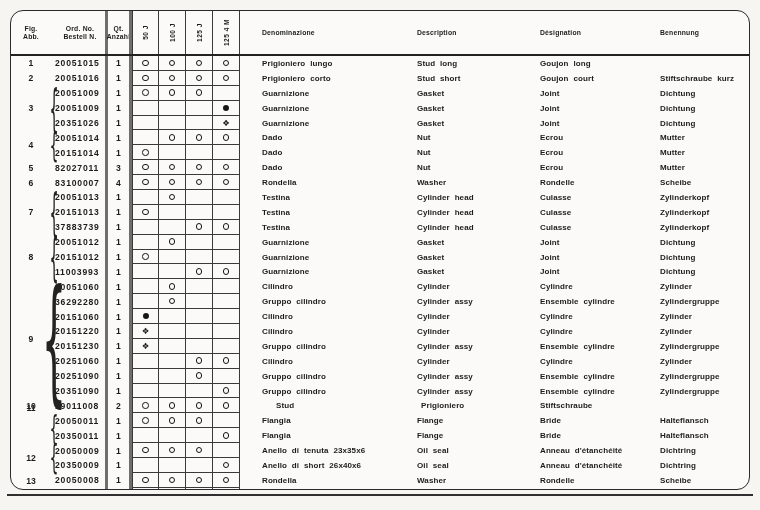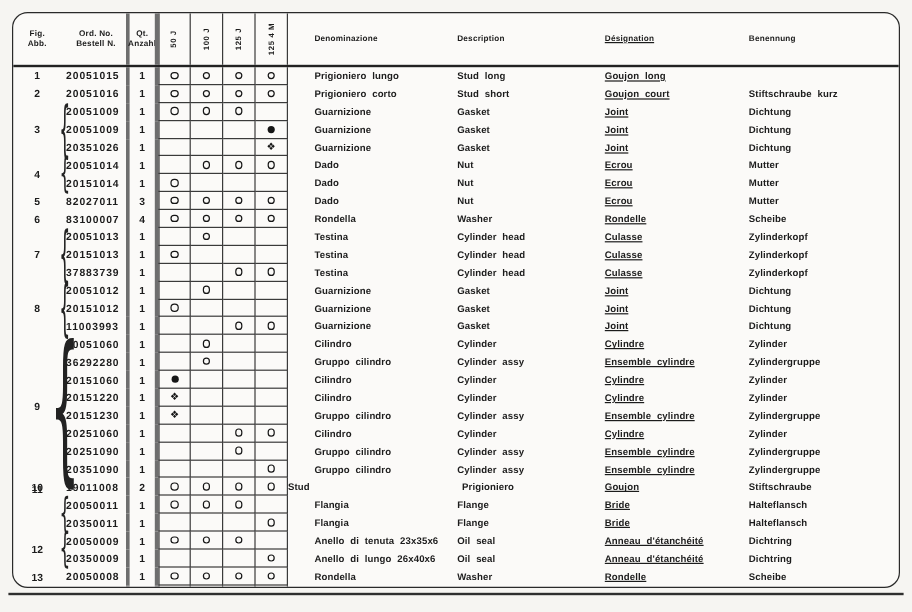--- a/index.html
+++ b/index.html
@@ -17,22 +17,22 @@
   .c{box-sizing:border-box;height:100%;flex-shrink:0;}
   .c-fig{width:40px;display:flex;align-items:center;justify-content:center;}
   .c-ord{width:54px;padding-left:4px;display:flex;align-items:center;}
   .vbar{width:3px;background:#6e6e6e;height:100%;flex-shrink:0;}
   .c-qty{width:21px;display:flex;align-items:center;justify-content:center;}
   .c-mark{width:27px;border-right:1.2px solid #3a3a3a;border-bottom:1px solid #3a3a3a;
     display:flex;align-items:center;justify-content:center;}
   .c-mark.first{border-left:1.2px solid #3a3a3a;}
   .hdr .c-mark{border-bottom:none;}
   .c-it{width:141px;padding-left:22px;display:flex;align-items:center;}
-  .c-en{width:123px;display:flex;align-items:center;}
-  .c-fr{width:120px;display:flex;align-items:center;text-decoration:underline;}
+  .c-en{width:123px;display:flex;align-items:center;margin-left:36px;}
+  .c-fr{width:120px;display:flex;align-items:center;}
   .c-de{flex:1;display:flex;align-items:center;}
   .rot{transform:rotate(-90deg);white-space:nowrap;font-size:6.5px;letter-spacing:0.5px;}
   
   .tbody{display:flex;flex-direction:column;flex:1;position:relative;}
   .row{height:14.9px;display:flex;flex-shrink:0;align-items:flex-end;
     font-size:8px;font-weight:700;letter-spacing:0.1px;}
   .row .c-ord{font-size:8.6px;letter-spacing:0.8px;}
   .row .c-qty{font-size:8.6px;}
   .row .c-it,.row .c-en,.row .c-fr,.row .c-de{word-spacing:2.5px;}
   .fillrow{flex:1;display:flex;align-items:stretch;}
@@ -534,21 +534,20 @@
           <i class="ring"></i>
         </div>
         <div class="c c-mark">
           <i class="ring"></i>
         </div>
         <div class="c c-mark">
           <i class="ring"></i>
         </div>
         <div class="c c-en">Stud</div>
         <div class="c c-it">Prigioniero</div>
-        <div class="c c-fr">Goujon</div>
         <div class="c c-de">Stiftschraube</div>
       </div>
       <div class="row">
         <div class="c c-fig"></div>
         <div class="c c-ord">20050011</div>
         <div class="vbar"></div>
         <div class="c c-qty">1</div>
         <div class="vbar"></div>
         <div class="c c-mark first">
           <i class="ring"></i>
@@ -608,21 +607,21 @@
         <div class="c c-ord">20350009</div>
         <div class="vbar"></div>
         <div class="c c-qty">1</div>
         <div class="vbar"></div>
         <div class="c c-mark first"></div>
         <div class="c c-mark"></div>
         <div class="c c-mark"></div>
         <div class="c c-mark">
           <i class="ring"></i>
         </div>
-        <div class="c c-it">Anello di lungo 26x40x6</div>
+        <div class="c c-it">Anello di short 26x40x6</div>
         <div class="c c-en">Oil seal</div>
         <div class="c c-fr">Anneau d'étanchéité</div>
         <div class="c c-de">Dichtring</div>
       </div>
       <div class="row">
         <div class="c c-fig"></div>
         <div class="c c-ord">20050008</div>
         <div class="vbar"></div>
         <div class="c c-qty">1</div>
         <div class="vbar"></div>

